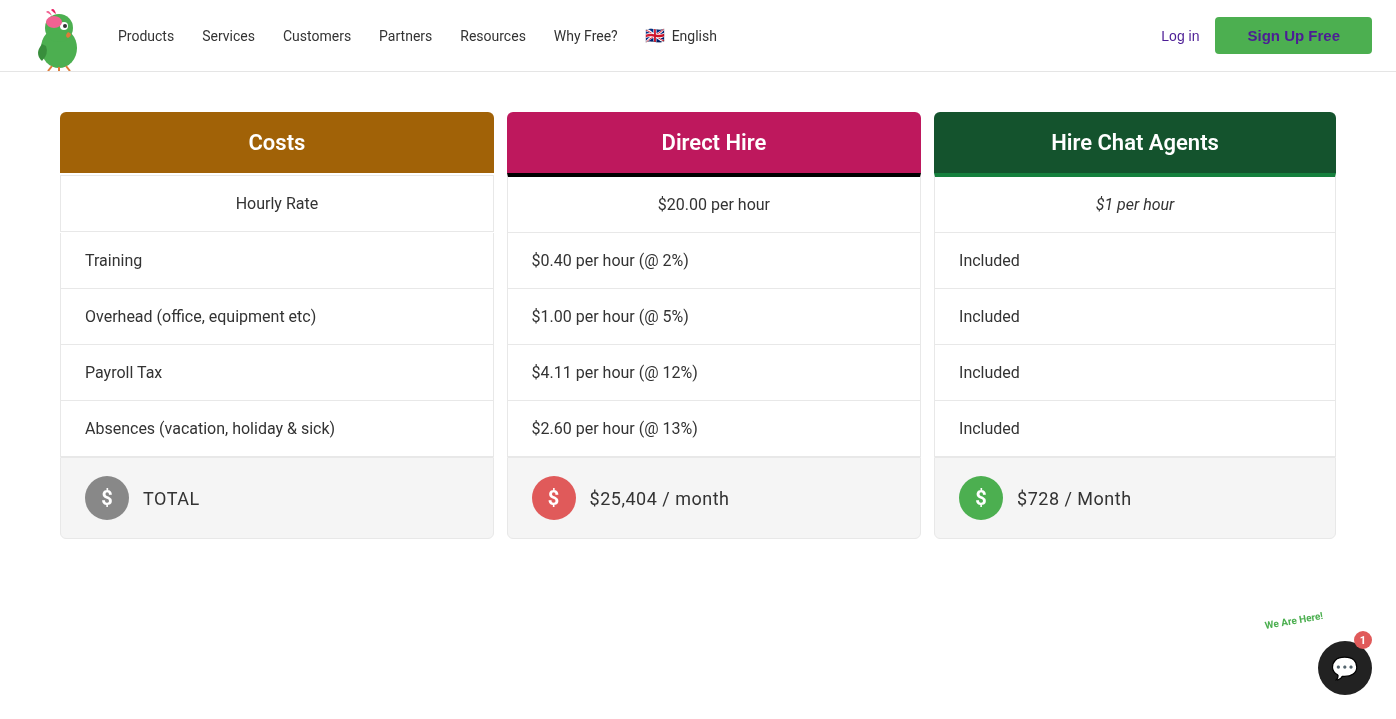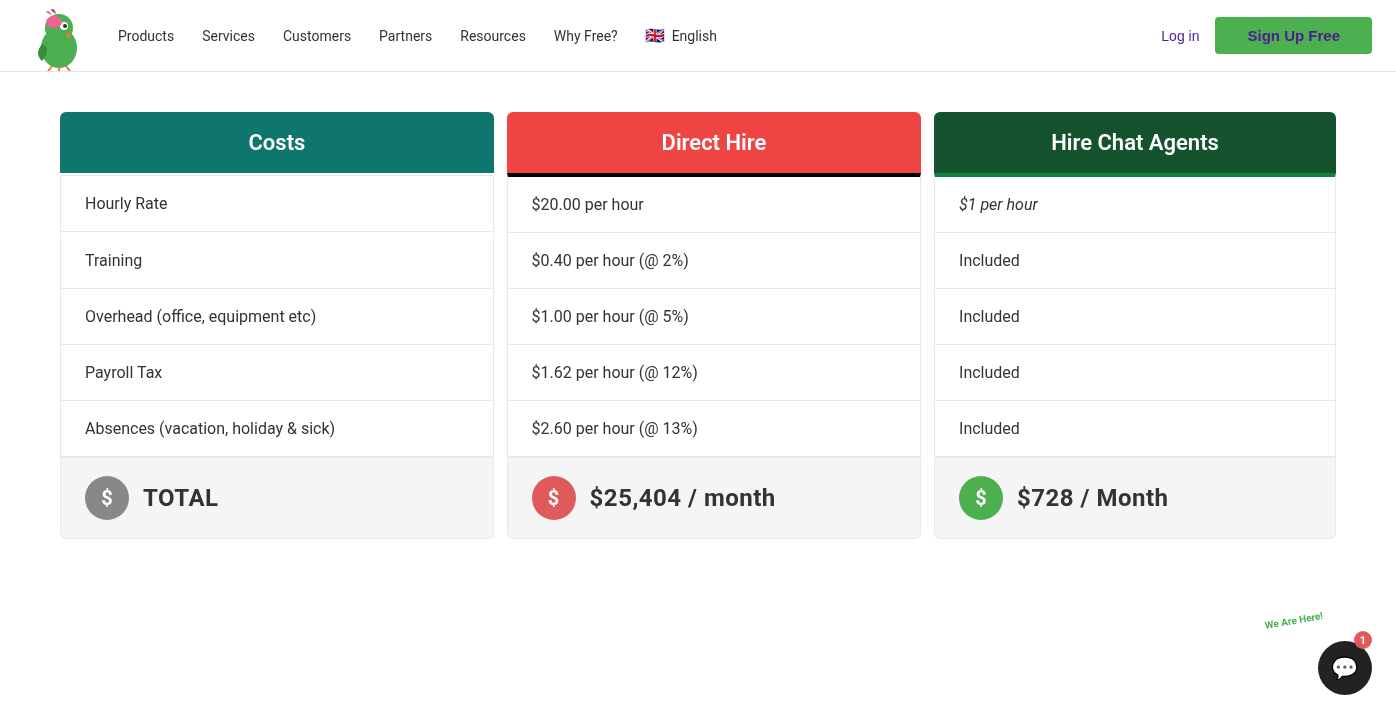--- a/index.html
+++ b/index.html
@@ -77,39 +77,39 @@
     }
 
     
     .col-header {
       padding: 18px 24px;
       font-size: 22px;
       font-weight: 600;
       color: #fff;
       text-align: center;
     }
-    .col-costs { background: #0f766e; border-radius: 6px 6px 0 0; }
-    .col-direct { background: #ef4444; border-radius: 6px 6px 0 0; }
+    .col-costs { background: #a16207; border-radius: 6px 6px 0 0; }
+    .col-direct { background: #be185d; border-radius: 6px 6px 0 0; }
     .col-hire { background: #14532d; border-radius: 6px 6px 0 0; }
 
     .col-spacer { width: 12px; }
 
     
     .data-row td {
       padding: 0;
     }
     .cell {
       padding: 18px 24px;
       font-size: 16px;
       background: #fff;
       border: 1px solid #e8e8e8;
       border-top: none;
     }
     .cell:first-child { border-radius: 0; }
-    .row-first .cell { border-top: 1px solid #e8e8e8; }
+    .row-first .cell { border-top: 1px solid #e8e8e8; text-align: center; }
 
     
     .total-row .cell {
       background: #f5f5f5;
       font-weight: 600;
       border-top: 1px solid #e8e8e8;
       border-radius: 0 0 6px 6px;
     }
     .total-cell-inner {
       display: flex;
@@ -124,21 +124,21 @@
       align-items: center;
       justify-content: center;
       color: #fff;
       font-size: 20px;
       font-weight: bold;
       flex-shrink: 0;
     }
     .total-icon-gray { background: #888; }
     .total-icon-red { background: #e05a5a; }
     .total-icon-green { background: #4caf50; }
-    .total-label { font-size: 24px; font-weight: 700; letter-spacing: 0.5px; }
+    .total-label { font-size: 18px; font-weight: 400; letter-spacing: 0.5px; }
 
     
     .chat-bubble {
       position: fixed;
       bottom: 24px;
       right: 24px;
       width: 80px;
       height: 80px;
       z-index: 100;
     }
@@ -292,21 +292,21 @@
     <td>
             <div class="cell" style="">Included</div>
           </td>
   </tr>
         <tr class="data-row">
     <td>
             <div class="cell" style="">Payroll Tax</div>
           </td>
     <td class="col-spacer"></td>
     <td>
-            <div class="cell" style="">$1.62 per hour (@ 12%)</div>
+            <div class="cell" style="">$4.11 per hour (@ 12%)</div>
           </td>
     <td class="col-spacer"></td>
     <td>
             <div class="cell" style="">Included</div>
           </td>
   </tr>
         <tr class="data-row">
     <td>
             <div class="cell" style="">Absences (vacation, holiday &amp; sick)</div>
           </td>

